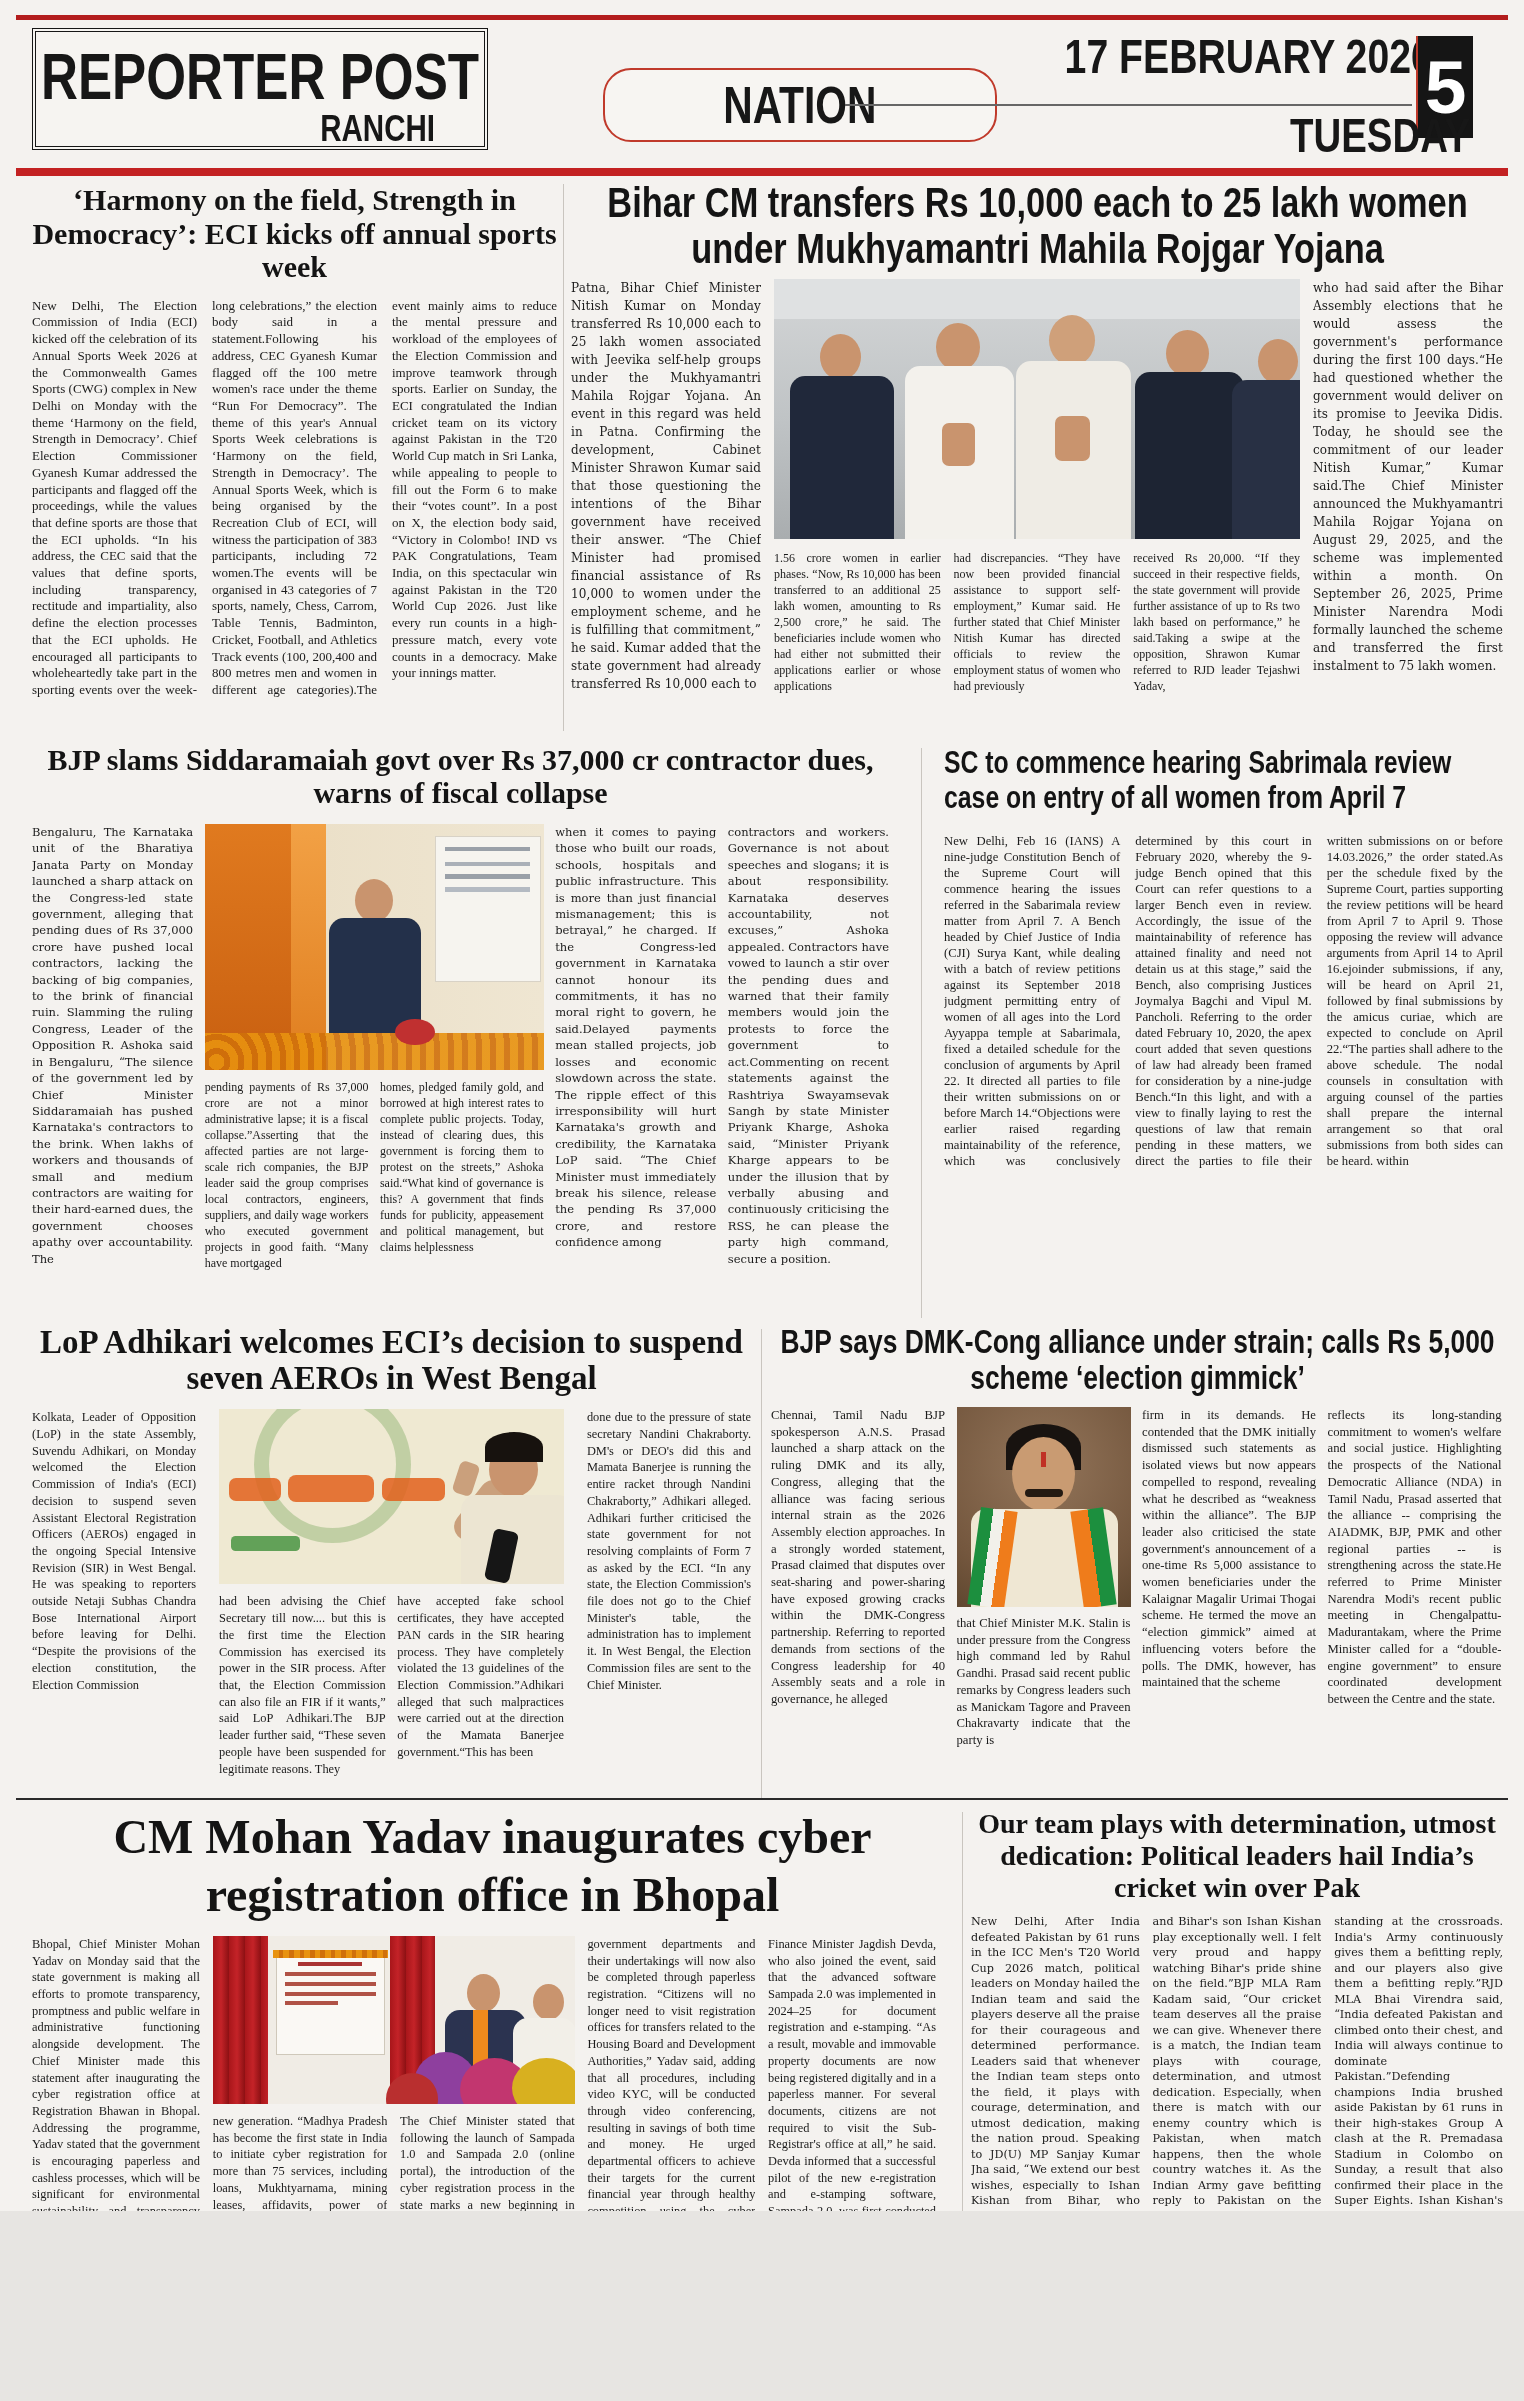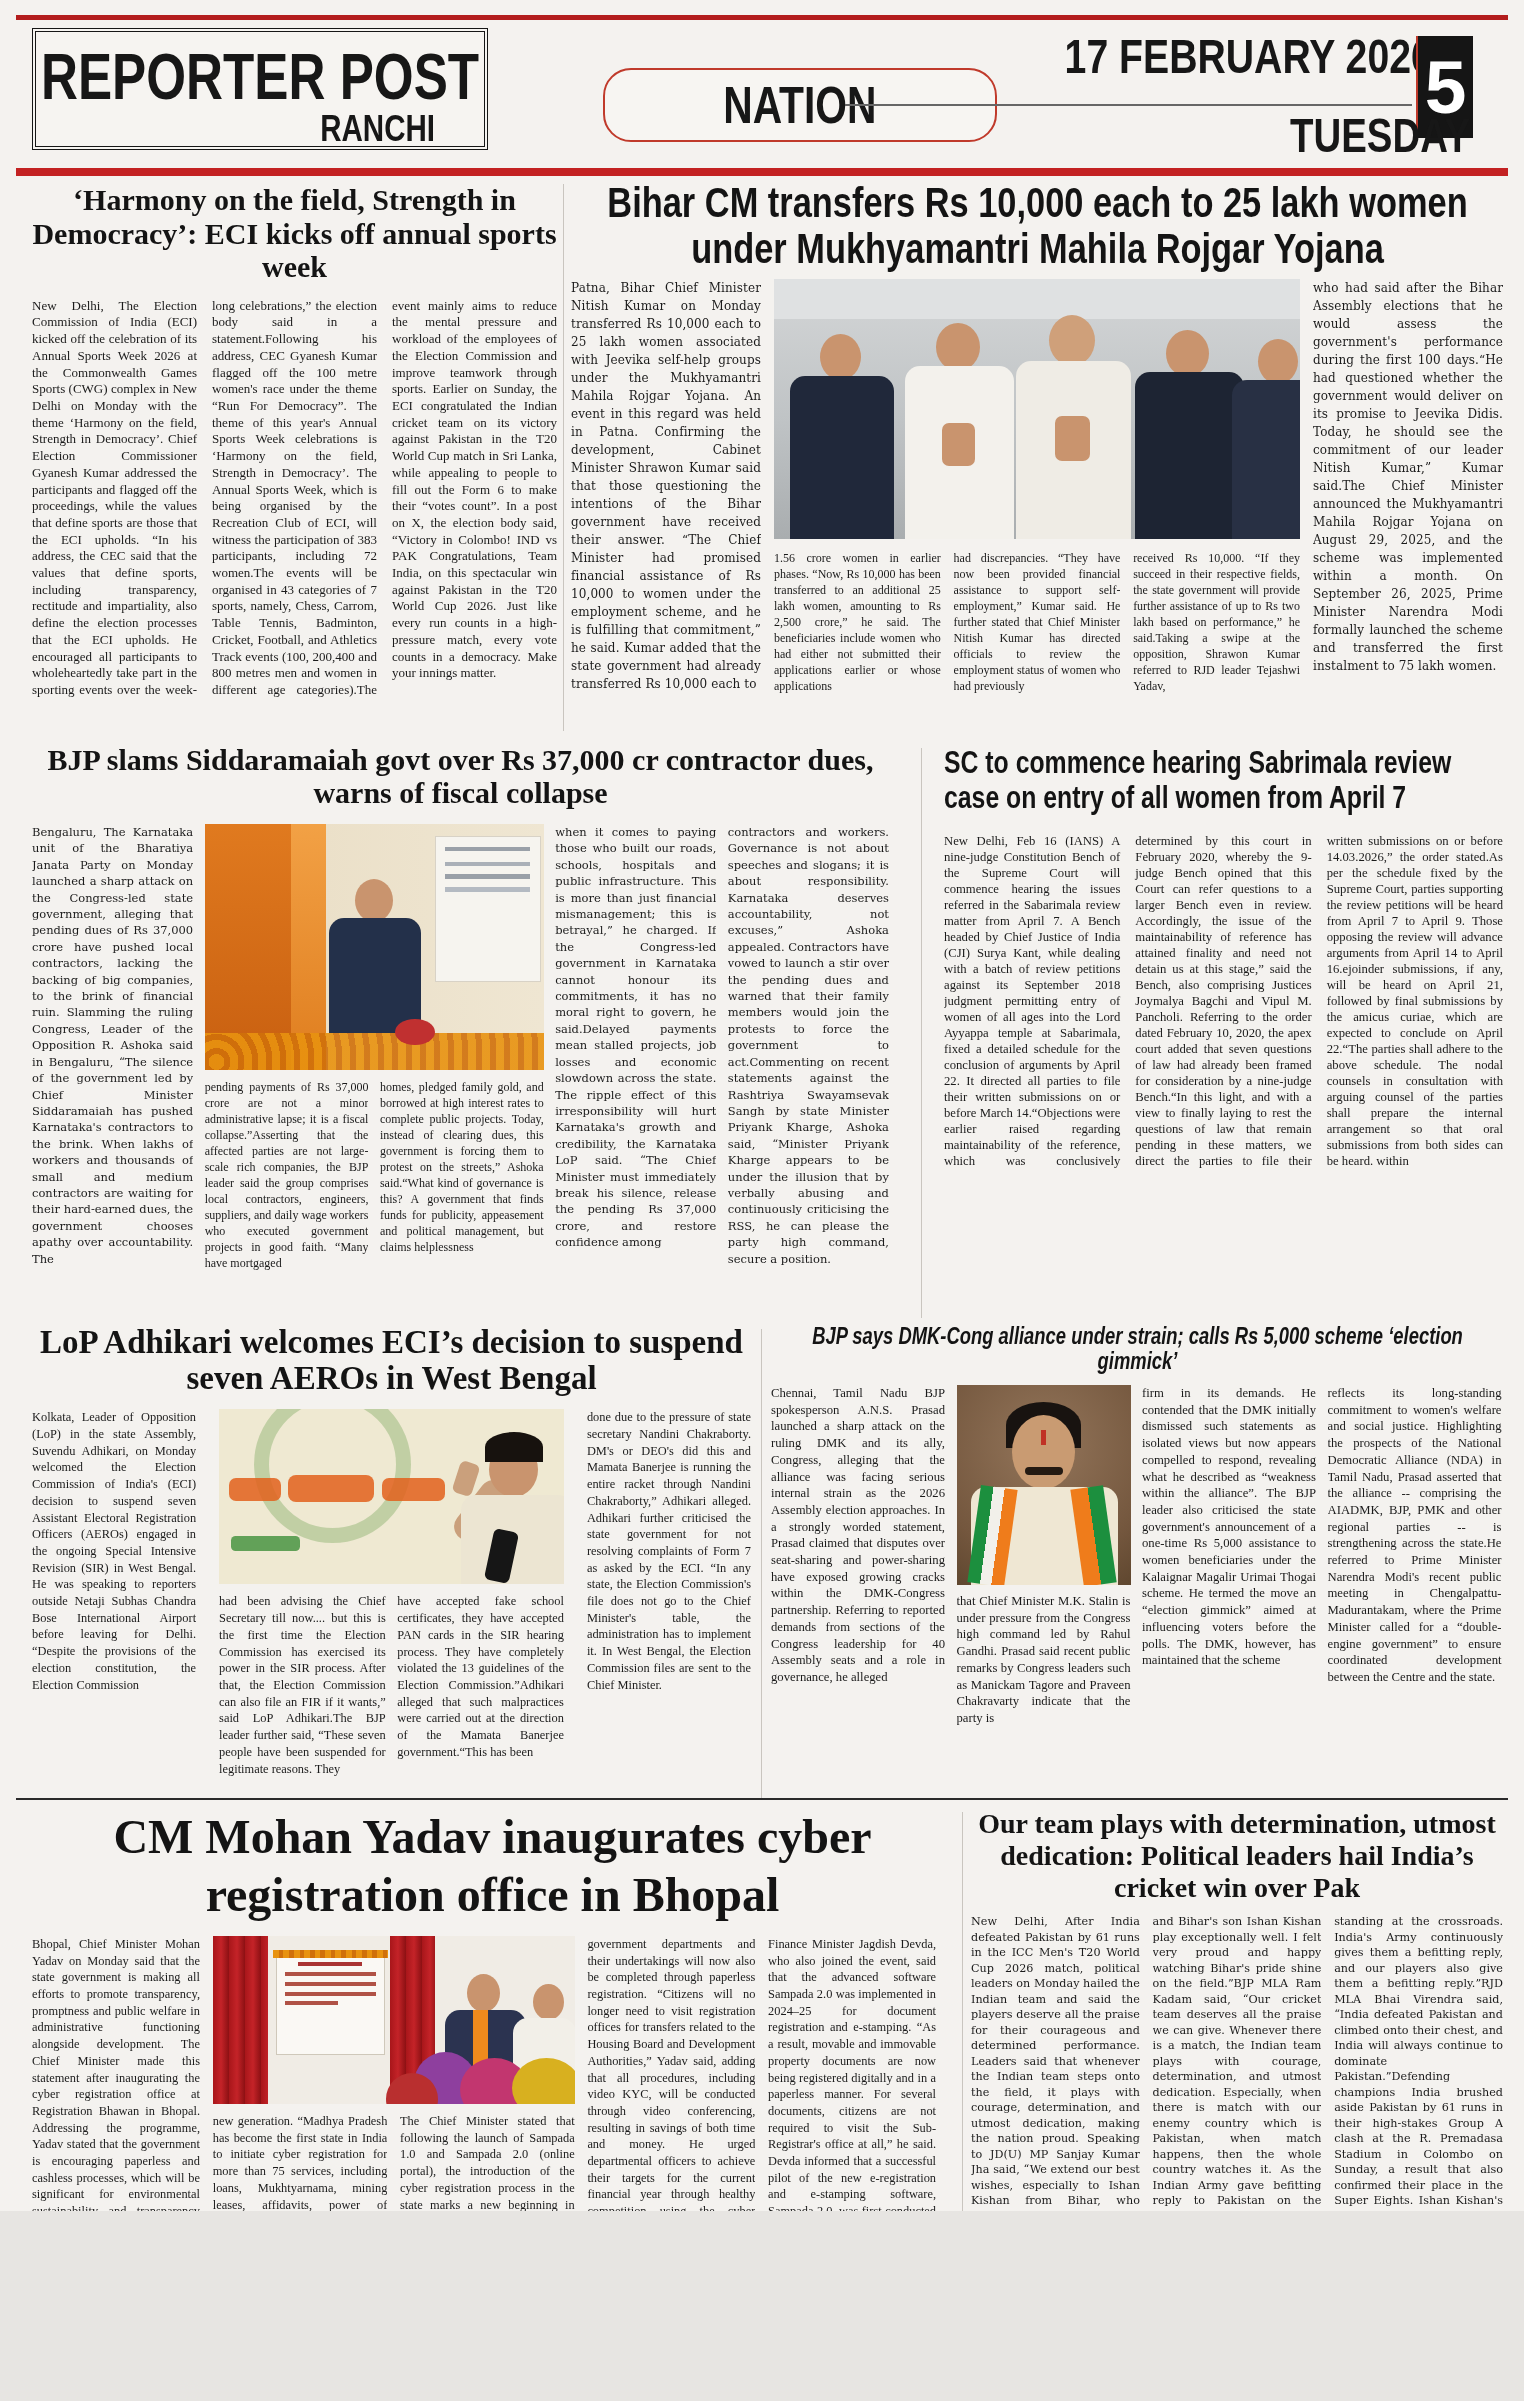--- a/index.html
+++ b/index.html
@@ -52,21 +52,21 @@
   #a4 .body{margin-top:17.3px;height:460px;column-count:3;column-gap:15px;font-size:12.7px;line-height:16px;overflow:hidden;text-align:justify;}
   #a5{left:32px;top:1324px;width:719px;}
   #a5 .headline{font-size:33px;line-height:1.1;font-weight:bold;}
   #a5 .cols{gap:23px;margin-top:12.7px;height:390px;}
   .a5c1{width:167px;font-size:12.4px;line-height:16.7px;}
   .a5mid{width:351px;}
   .a5midcols{display:flex;gap:11.5px;margin-top:9.2px;height:203px;}
   .a5midcols .c{flex:1;font-size:12.4px;line-height:16.7px;}
   .a5c4{width:167px;font-size:12.4px;line-height:16.7px;}
   #a6{left:771px;top:1324px;width:732px;}
-  #a6 .headline{font-size:23px;line-height:1.1;font-style:italic;}
+  #a6 .headline{font-size:33px;line-height:1.1;}
   #a6 .cols{gap:11.5px;margin-top:10.4px;height:381px;}
   #a6 .c{width:174px;font-size:12.7px;line-height:16.7px;box-sizing:border-box;}
   .a6c2txt{margin-top:8px;height:173px;overflow:hidden;text-align:justify;}
   #a7{left:32px;top:1808px;width:921px;}
   #a7 .headline{font-size:48px;line-height:1.2;font-weight:bold;}
   #a7 .cols{gap:12.7px;margin-top:12.7px;height:435px;}
   .a7c1{width:168px;font-size:12.4px;line-height:16.7px;}
   .a7mid{width:362px;}
   .a7midcols{display:flex;gap:12.7px;margin-top:9.2px;height:258px;}
   .a7midcols .c{flex:1;font-size:12.4px;line-height:16.7px;}
@@ -148,21 +148,21 @@
           <div class="fig-body" style="left:242px;top:82px;width:115px;height:181px;background:#efece5;"></div>
           <div class="abs" style="left:281px;top:137px;width:35px;height:45px;background:#c9946e;border-radius:7px;"></div>
           <div class="fig-head" style="left:392px;top:51px;width:43px;height:47px;"></div>
           <div class="fig-body" style="left:361px;top:93px;width:109px;height:170px;background:#1d2433;"></div>
           <div class="fig-head" style="left:484px;top:60px;width:40px;height:45px;"></div>
           <div class="fig-body" style="left:458px;top:101px;width:86px;height:161px;background:#283044;"></div>
         </div>
         <div class="a2midcols serif">
           <div class="c jtext">1.56 crore women in earlier phases. “Now, Rs 10,000 has been transferred to an additional 25 lakh women, amounting to Rs 2,500 crore,” he said. The beneficiaries include women who had either not submitted their applications earlier or whose applications</div>
           <div class="c jtext">had discrepancies. “They have now been provided financial assistance to support self-employment,” Kumar said. He further stated that Chief Minister Nitish Kumar has directed officials to review the employment status of women who had previously</div>
-          <div class="c jtext">received Rs 10,000. “If they succeed in their respective fields, the state government will provide further assistance of up to Rs two lakh based on performance,” he said.Taking a swipe at the opposition, Shrawon Kumar referred to RJD leader Tejashwi Yadav,</div>
+          <div class="c jtext">received Rs 20,000. “If they succeed in their respective fields, the state government will provide further assistance of up to Rs two lakh based on performance,” he said.Taking a swipe at the opposition, Shrawon Kumar referred to RJD leader Tejashwi Yadav,</div>
         </div>
       </div>
       <div class="a2colr wserif jtext">who had said after the Bihar Assembly elections that he would assess the government's performance during the first 100 days.“He had questioned whether the government would deliver on its promise to Jeevika Didis. Today, he should see the commitment of our leader Nitish Kumar,” Kumar said.The Chief Minister announced the Mukhyamantri Mahila Rojgar Yojana on August 29, 2025, and the scheme was implemented within a month. On September 26, 2025, Prime Minister Narendra Modi formally launched the scheme and transferred the first instalment to 75 lakh women.</div>
     </div>
   </div>
 
   <div class="article" id="a3">
     <div class="headline serif">BJP slams Siddaramaiah govt over Rs 37,000 cr contractor dues, warns of fiscal collapse</div>
     <div class="cols">
       <div class="a3c1 wserif jtext">Bengaluru,  The Karnataka unit of the Bharatiya Janata Party on Monday launched a sharp attack on the Congress-led state government, alleging that pending dues of Rs 37,000 crore have pushed local contractors, lacking the backing of big companies, to the brink of financial ruin. Slamming the ruling Congress, Leader of the Opposition R. Ashoka said in Bengaluru, “The silence of the government led by Chief Minister Siddaramaiah has pushed Karnataka's contractors to the brink. When lakhs of workers and thousands of small and medium contractors are waiting for their hard-earned dues, the government chooses apathy over accountability. The</div>

